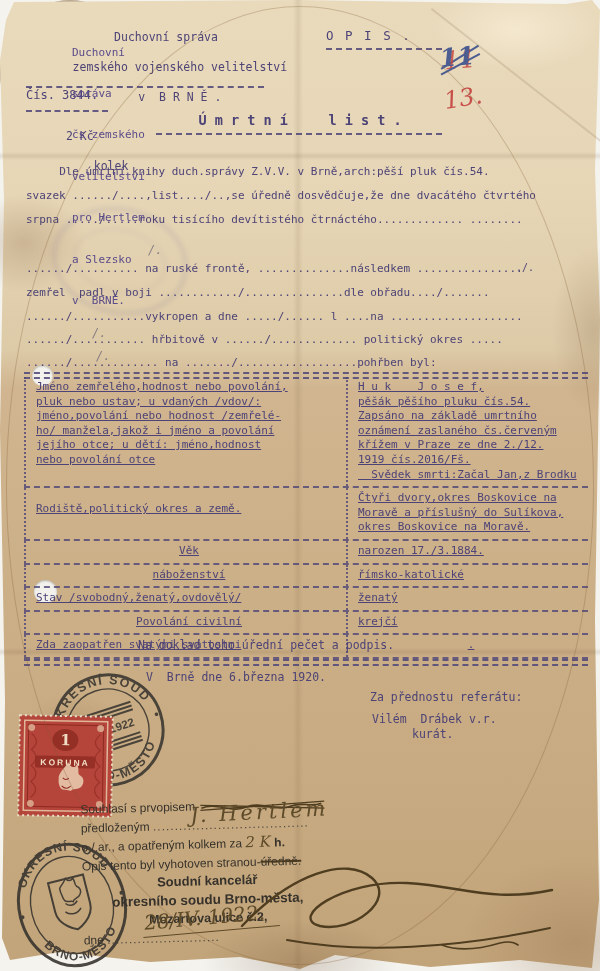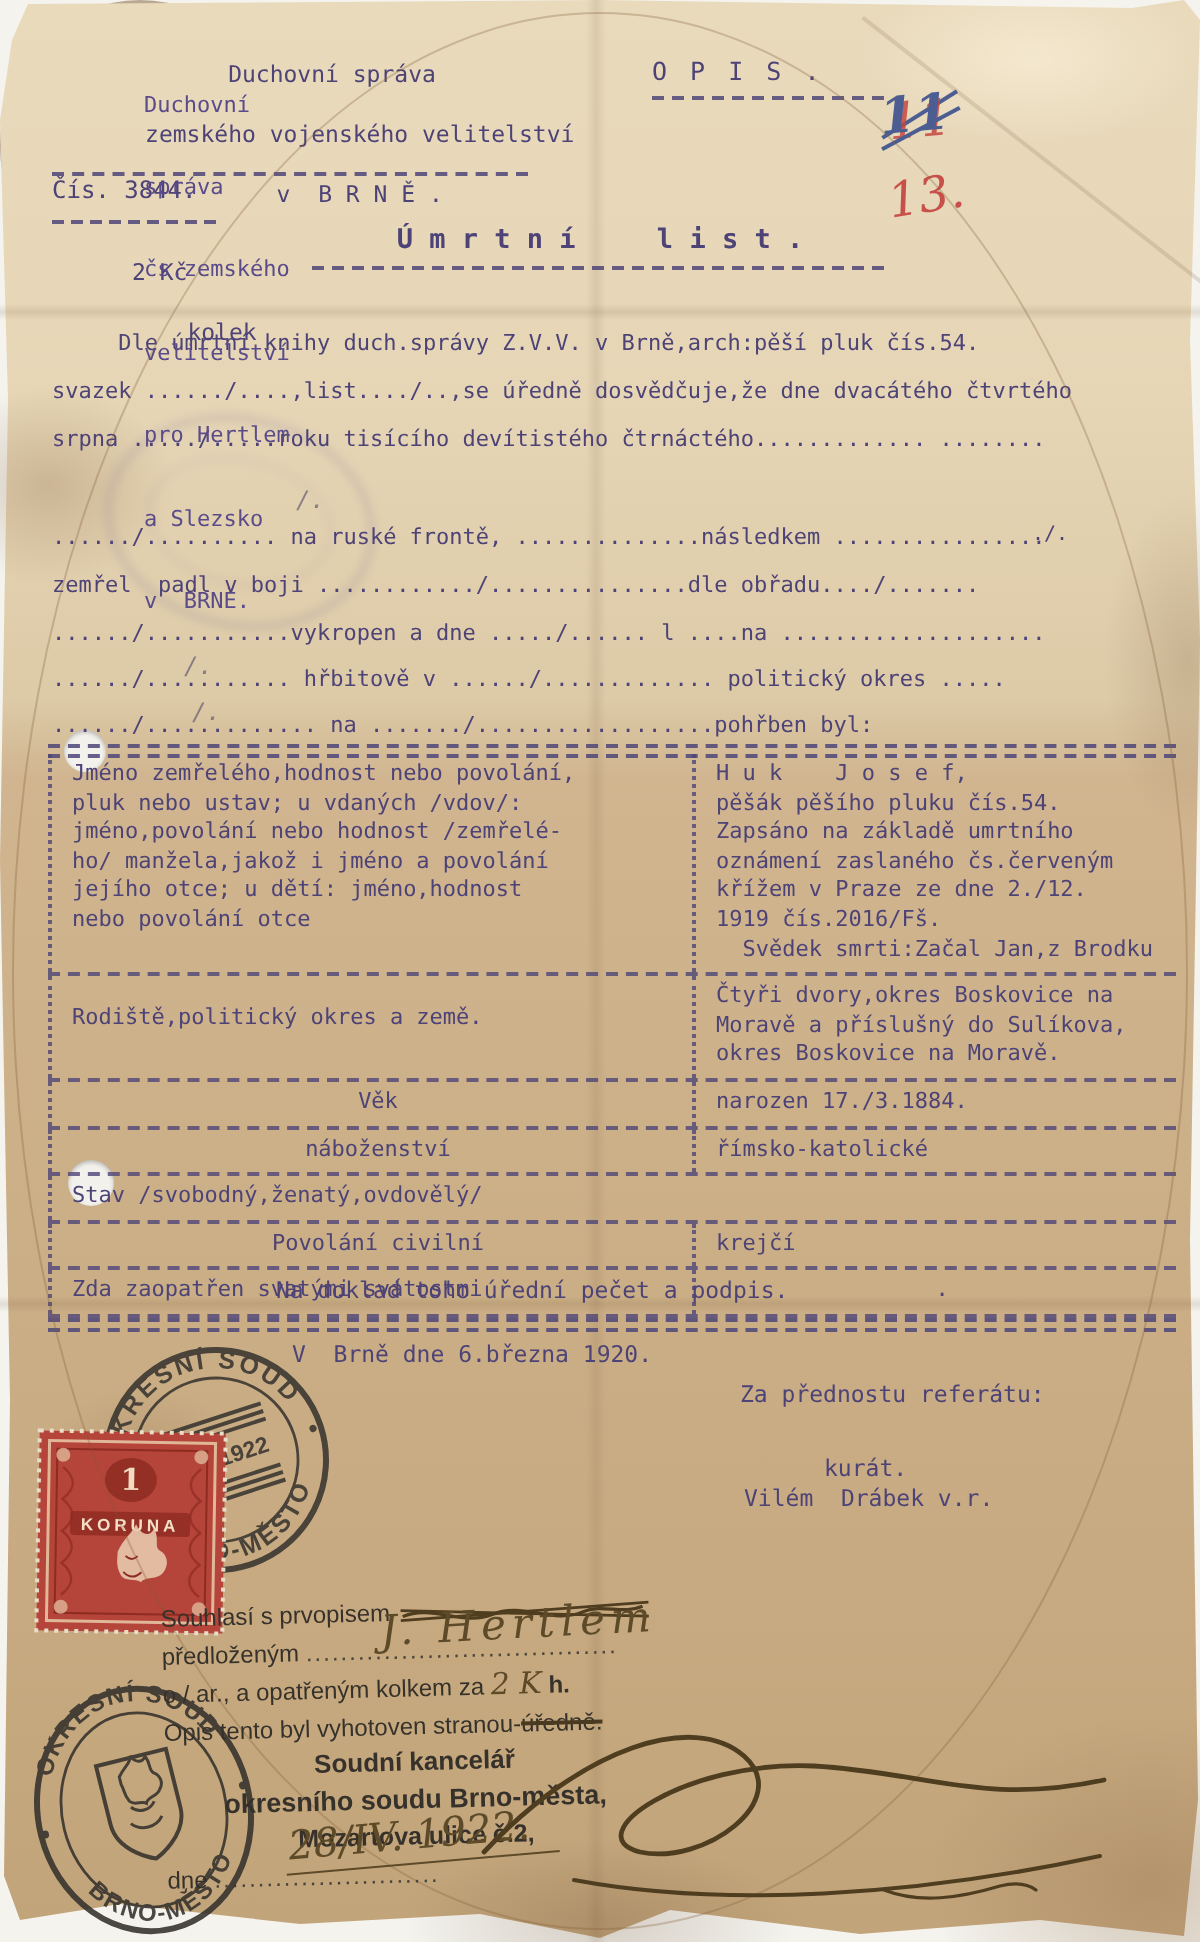--- a/index.html
+++ b/index.html
@@ -37,27 +37,27 @@
   .fee{left:66px;top:129px;font-size:11.5px;line-height:15px;}
 
   .bodyline{left:26px;width:562px;font-size:11px;line-height:24.2px;}
   .okres-mark{left:516px;top:262px;font-size:10px;color:#4d4377;}
 
   .doc-table{position:absolute;left:24px;top:372px;width:564px;color:#4d4377;font-size:11px;line-height:14.6px;}
   .doc-table .tline{border-top:2px dashed rgba(78,69,120,.85);position:relative;height:3px;}
   .doc-table .tline::after{content:'';position:absolute;left:0;right:0;top:3px;border-top:2px dashed rgba(78,69,120,.85);}
   .trow{display:grid;grid-template-columns:322px 1fr;border-bottom:2px dashed rgba(78,69,120,.8);}
   .trow:last-of-type{border-bottom:none;}
-  .tcell{padding:3px 4px 4px 10px;border-left:2px dotted rgba(78,69,120,.8);white-space:pre-wrap;overflow:hidden;}
+  .tcell{padding:3px 4px 4px 10px;border-left:2px dotted rgba(78,69,120,.8);white-space:pre-wrap;overflow:hidden;text-decoration:underline;}
   .tcell.c{text-align:center;}
 
   .closing-doklad{left:138px;top:638px;font-size:11.5px;}
   .closing-date{left:146px;top:670px;font-size:11.5px;}
   .closing-za{left:370px;top:690px;font-size:11.5px;}
-  .closing-signer{left:372px;top:712px;font-size:11.5px;margin-top:30px;}
+  .closing-signer{left:372px;top:712px;font-size:11.5px;}
   .closing-kurat{left:412px;top:727px;font-size:11.5px;}
 
   .stamp{position:absolute;}
   .office-stamp{left:186px;top:710px;width:136px;height:142px;border:2px solid rgba(128,94,54,.5);
     border-radius:50%;}
   .office-stamp::before{content:'';position:absolute;inset:6px;border:1.5px solid rgba(128,94,54,.3);border-radius:50%;}
   .office-stamp .lines{position:absolute;left:24px;top:18px;font-size:11px;line-height:13.8px;color:#5a4b8a;white-space:pre;margin-left:48px;}
 
   .cert{position:absolute;left:82px;top:796px;width:340px;color:#36322b;
     font-family:"Liberation Sans",sans-serif;font-size:12px;line-height:18.5px;transform:rotate(-1.5deg);}
@@ -154,20 +154,21 @@
     <div class="trow">
       <div class="tcell c">Věk</div>
       <div class="tcell">narozen 17./3.1884.</div>
     </div>
     <div class="trow">
       <div class="tcell c">náboženství</div>
       <div class="tcell">římsko-katolické</div>
     </div>
     <div class="trow">
       <div class="tcell">Stav /svobodný,ženatý,ovdovělý/</div>
+      <div class="tcell">ženatý</div>
     </div>
     <div class="trow">
       <div class="tcell c">Povolání civilní</div>
       <div class="tcell">krejčí</div>
     </div>
     <div class="trow">
       <div class="tcell">Zda zaopatřen svatými svátostmi</div>
       <div class="tcell c">.</div>
     </div>
     <div class="tline"></div>

